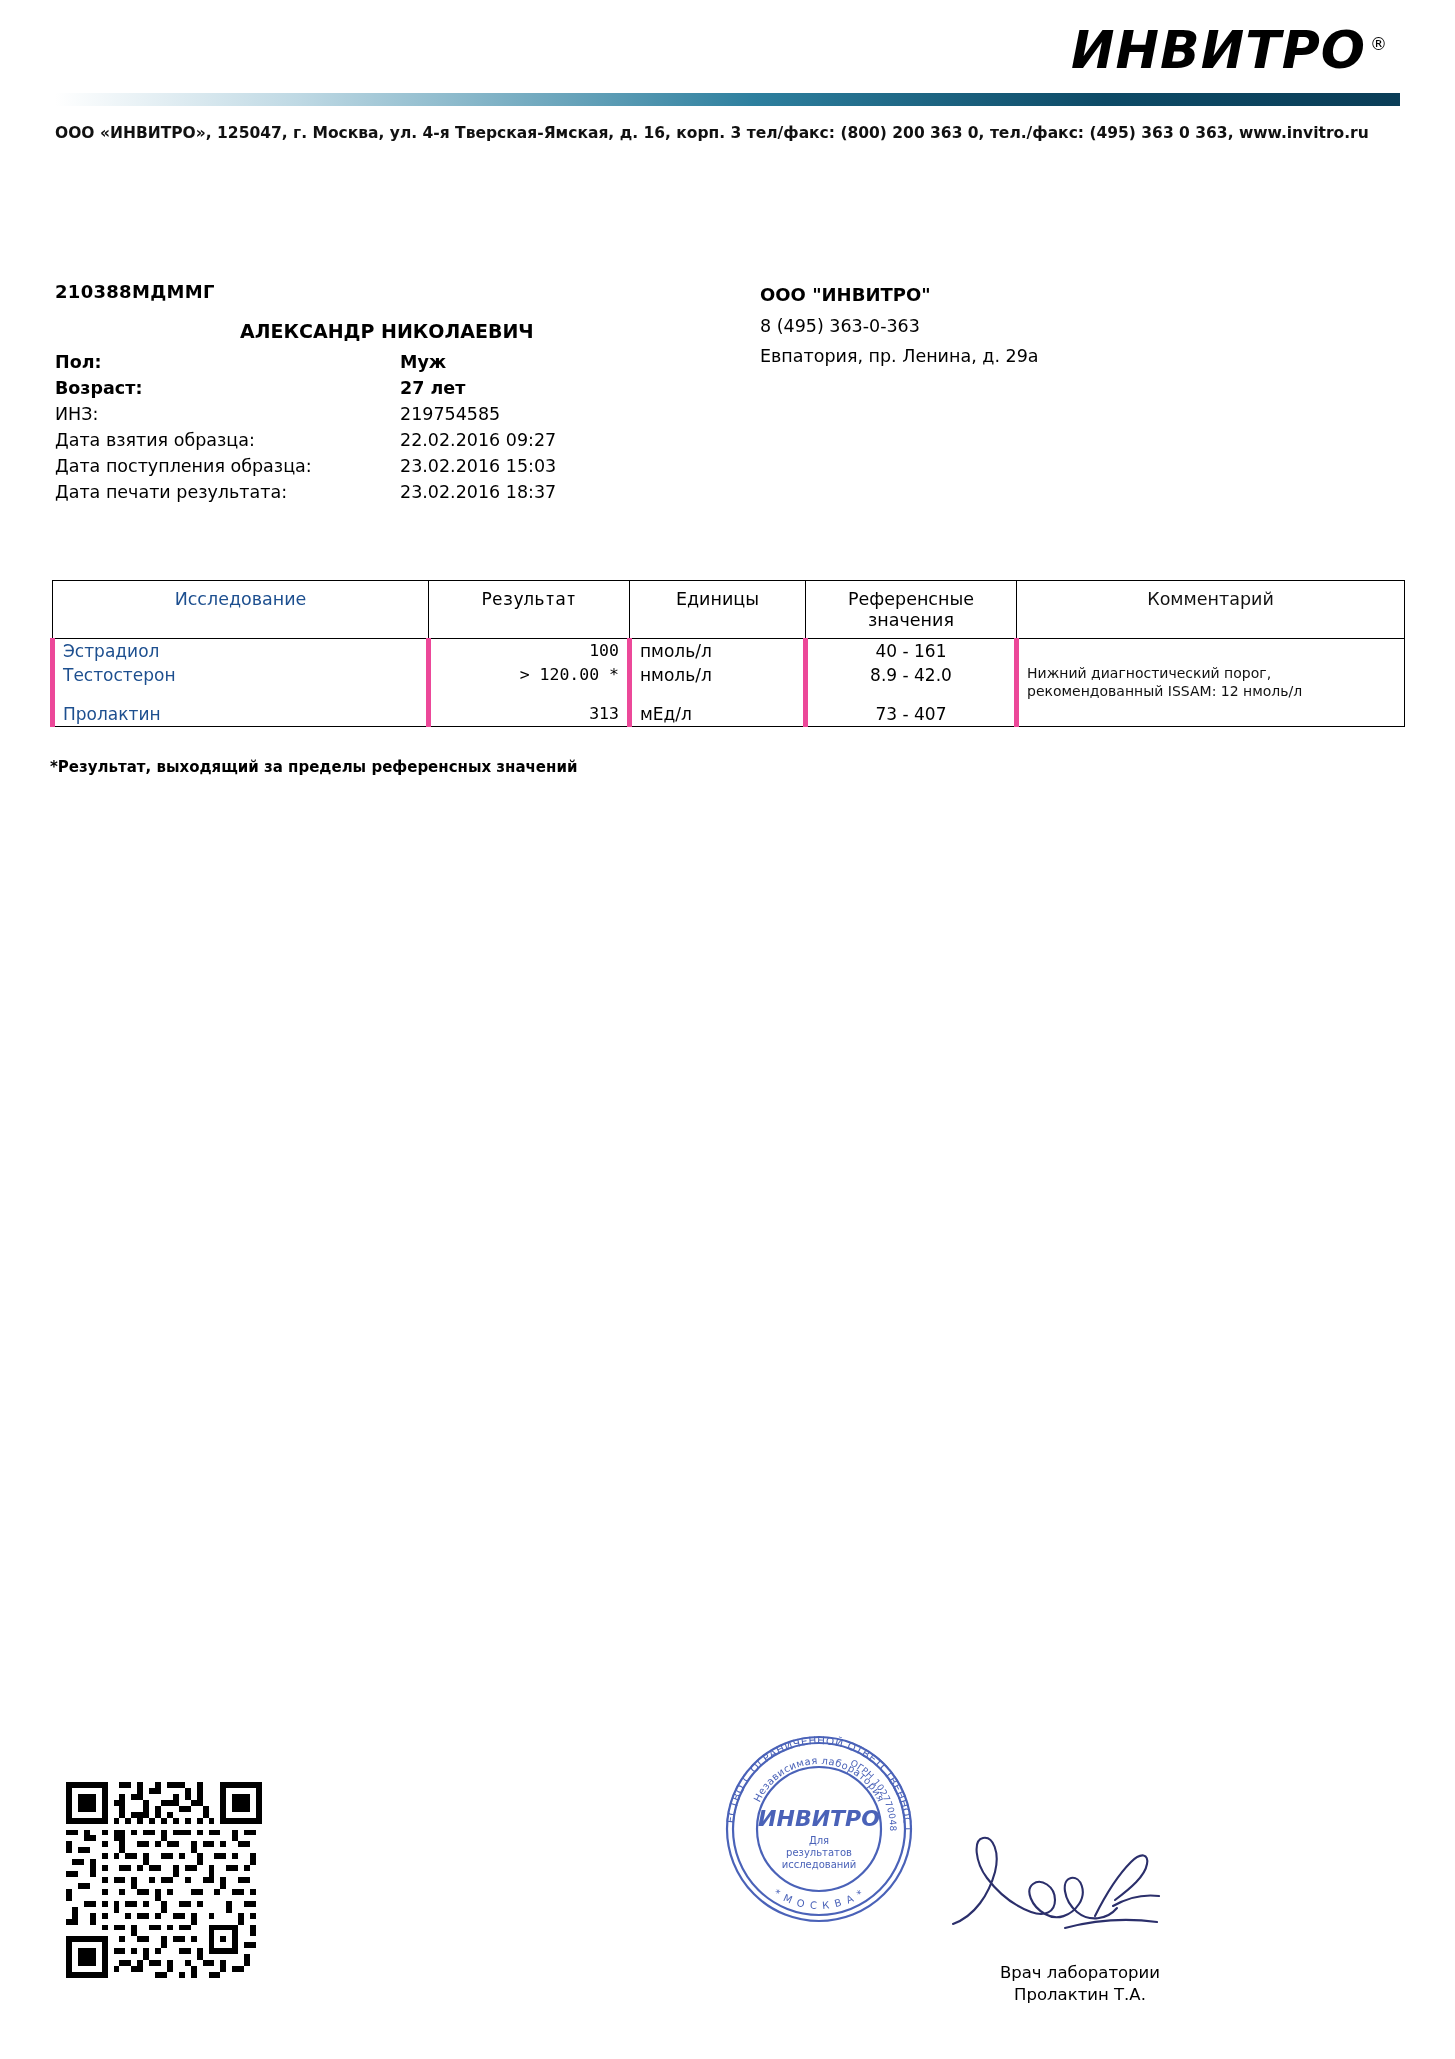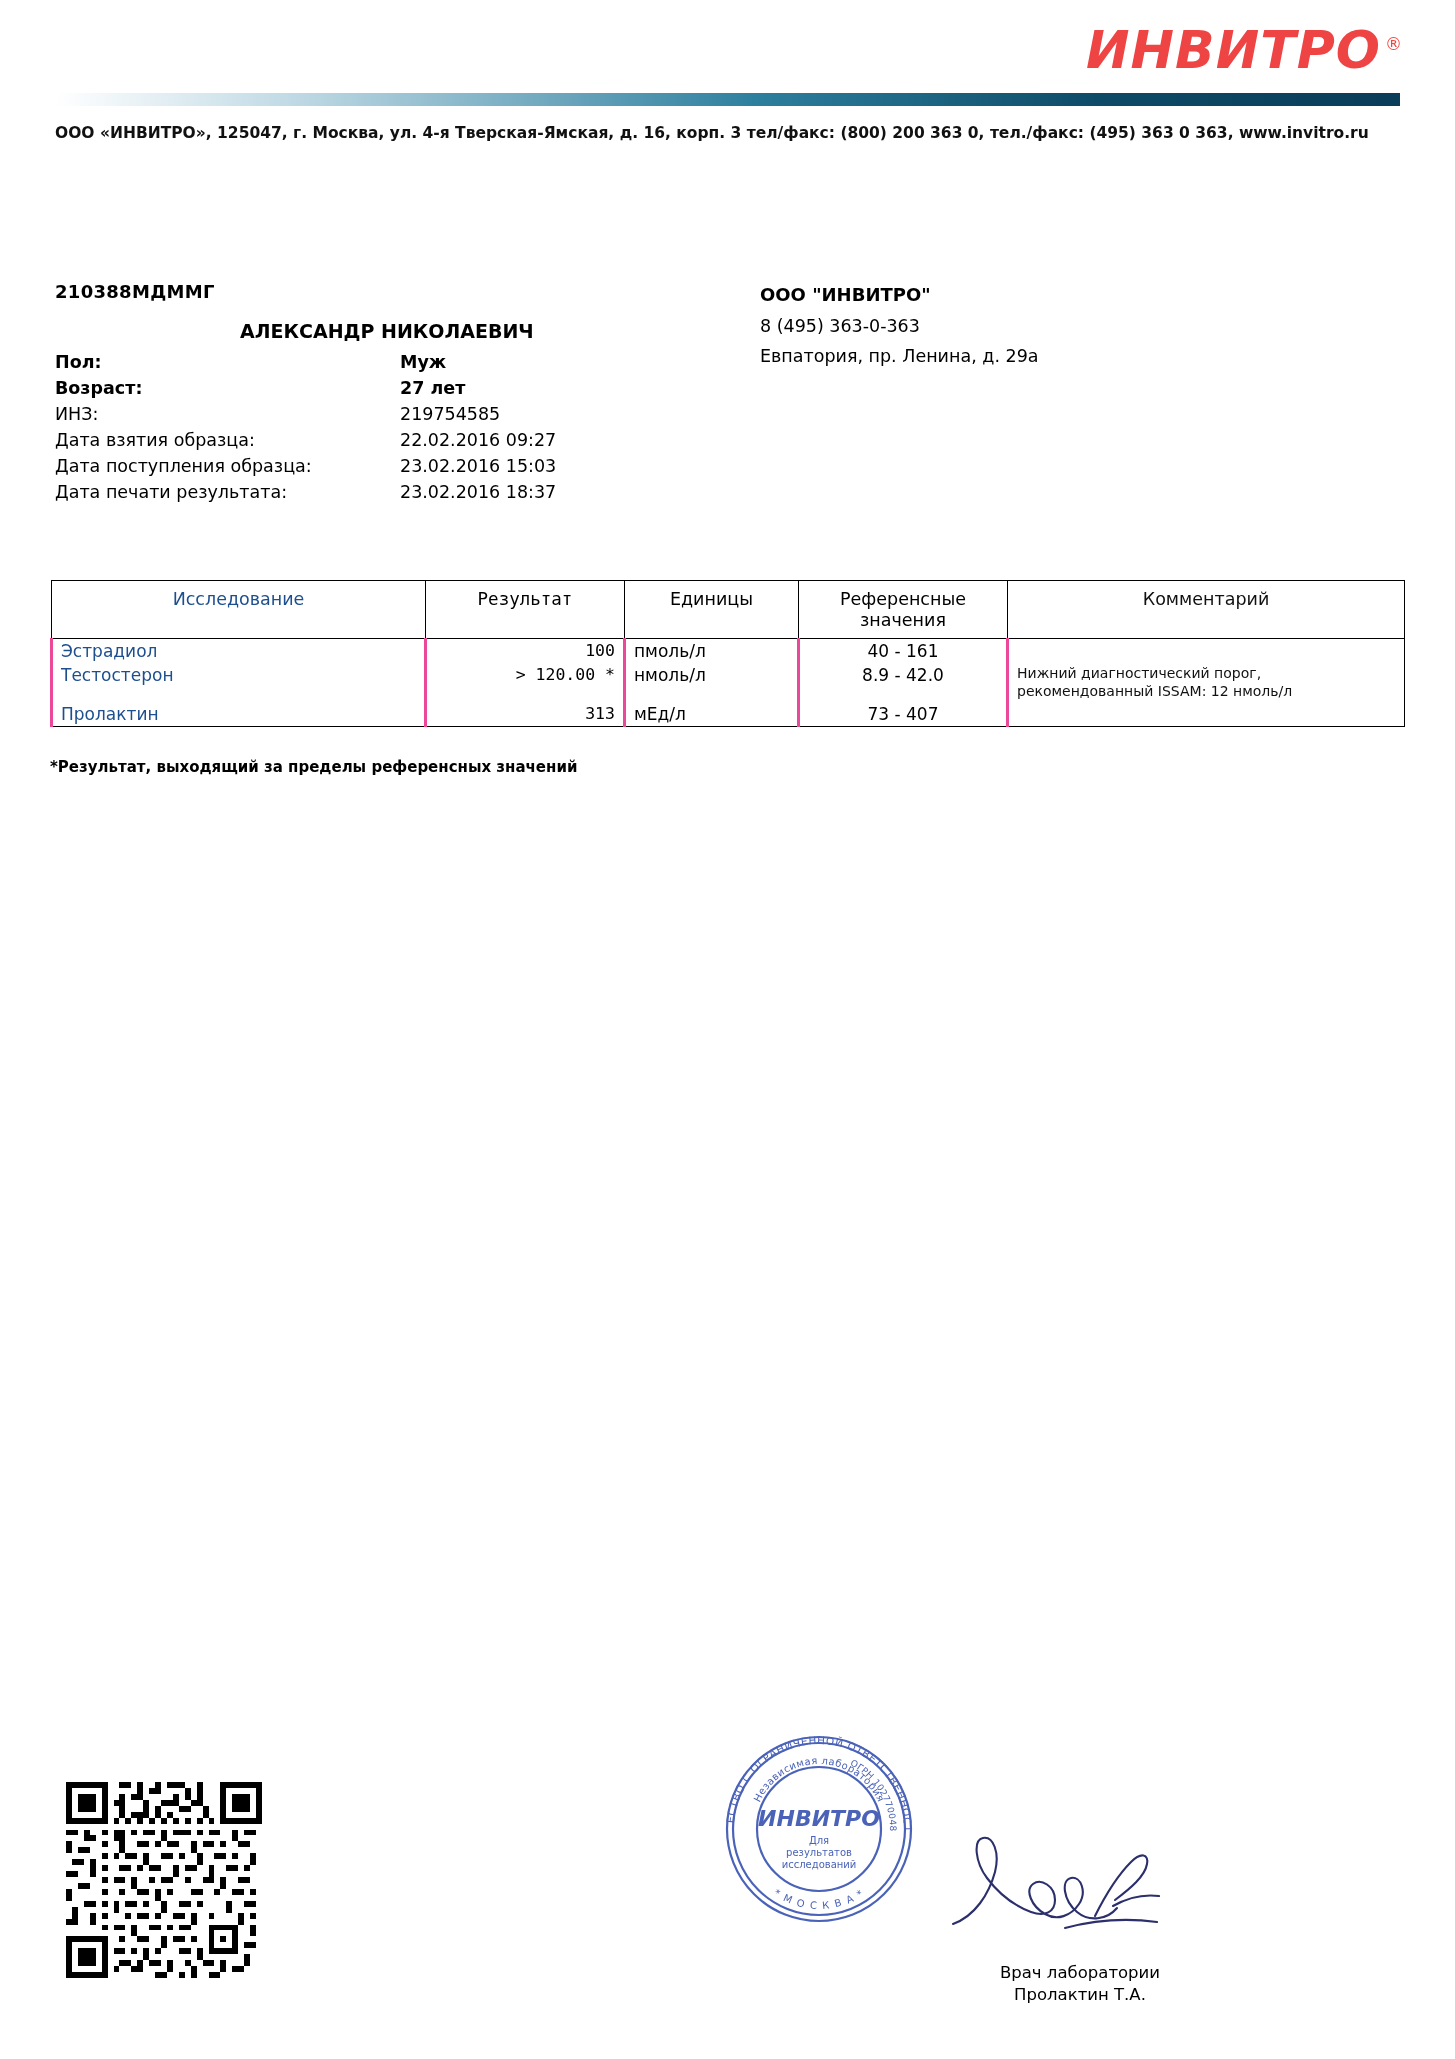--- a/index.html
+++ b/index.html
@@ -19,28 +19,28 @@
   
   .page {
     position: absolute;
     left: 0; top: 0;
     width: 1455px;
     height: 2059px;
   }
 
   .brand {
     position: absolute;
-    right: 52px;
+    right: 67px;
     top: 20px;
     font-family: "DejaVu Sans", sans-serif;
     font-style: italic;
     font-weight: bold;
     font-size: 52px;
     letter-spacing: 1px;
-    color: #ef4444;
+    color: #000000;
     white-space: nowrap;
   }
   .brand-reg {
     font-size: 17px;
     vertical-align: super;
     font-style: normal;
     font-weight: normal;
     margin-left: 4px;
   }
 
@@ -125,21 +125,21 @@
     vertical-align: top;
   }
   .results thead th {
     text-align: center;
     font-weight: normal;
     font-size: 17.5px;
     line-height: 1.18;
     padding: 8px 4px;
   }
   .results tbody td {
-    border-left: 3px solid #ec4899;
+    border-left: 5px solid #ec4899;
     border-right: 1px solid #000;
     border-top: none;
     border-bottom: none;
     padding-top: 2px;
     padding-bottom: 2px;
   }
   .results tbody tr:last-child td { border-bottom: 1px solid #000; }
   .results thead th { border-bottom: 1px solid #000; margin-top: 43px; }
 
   .col-name  { width: 355px; color: #1d4f8f; }

